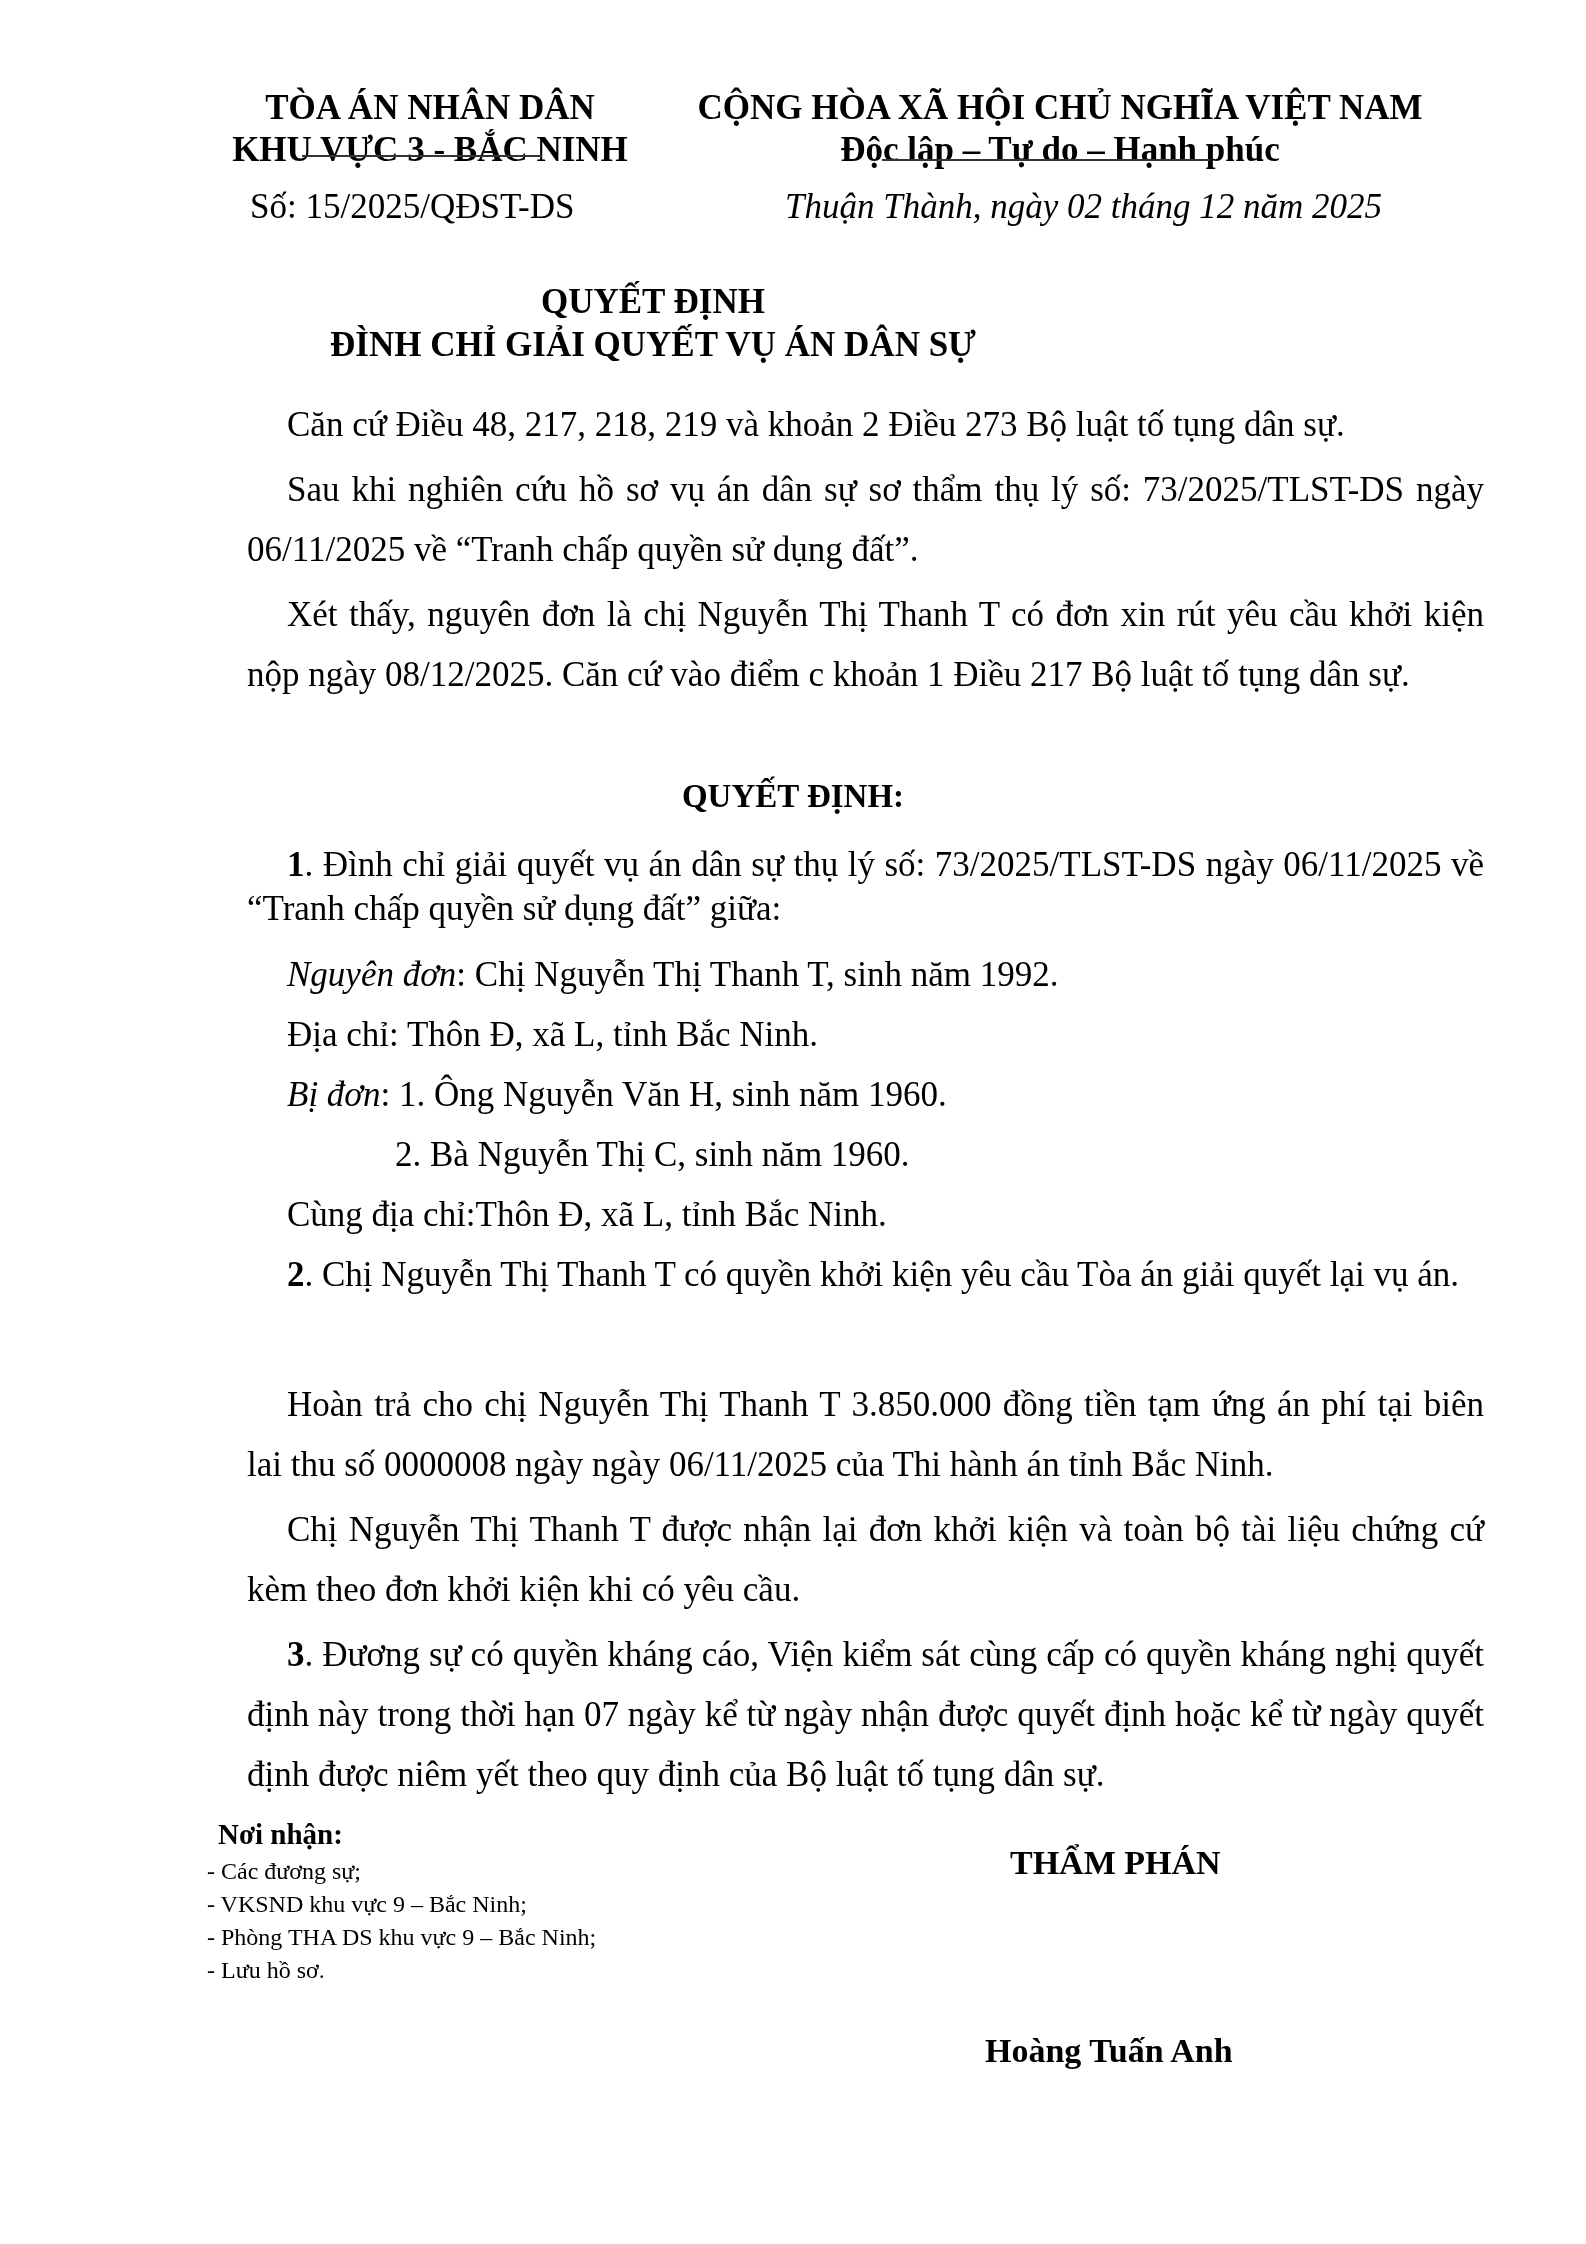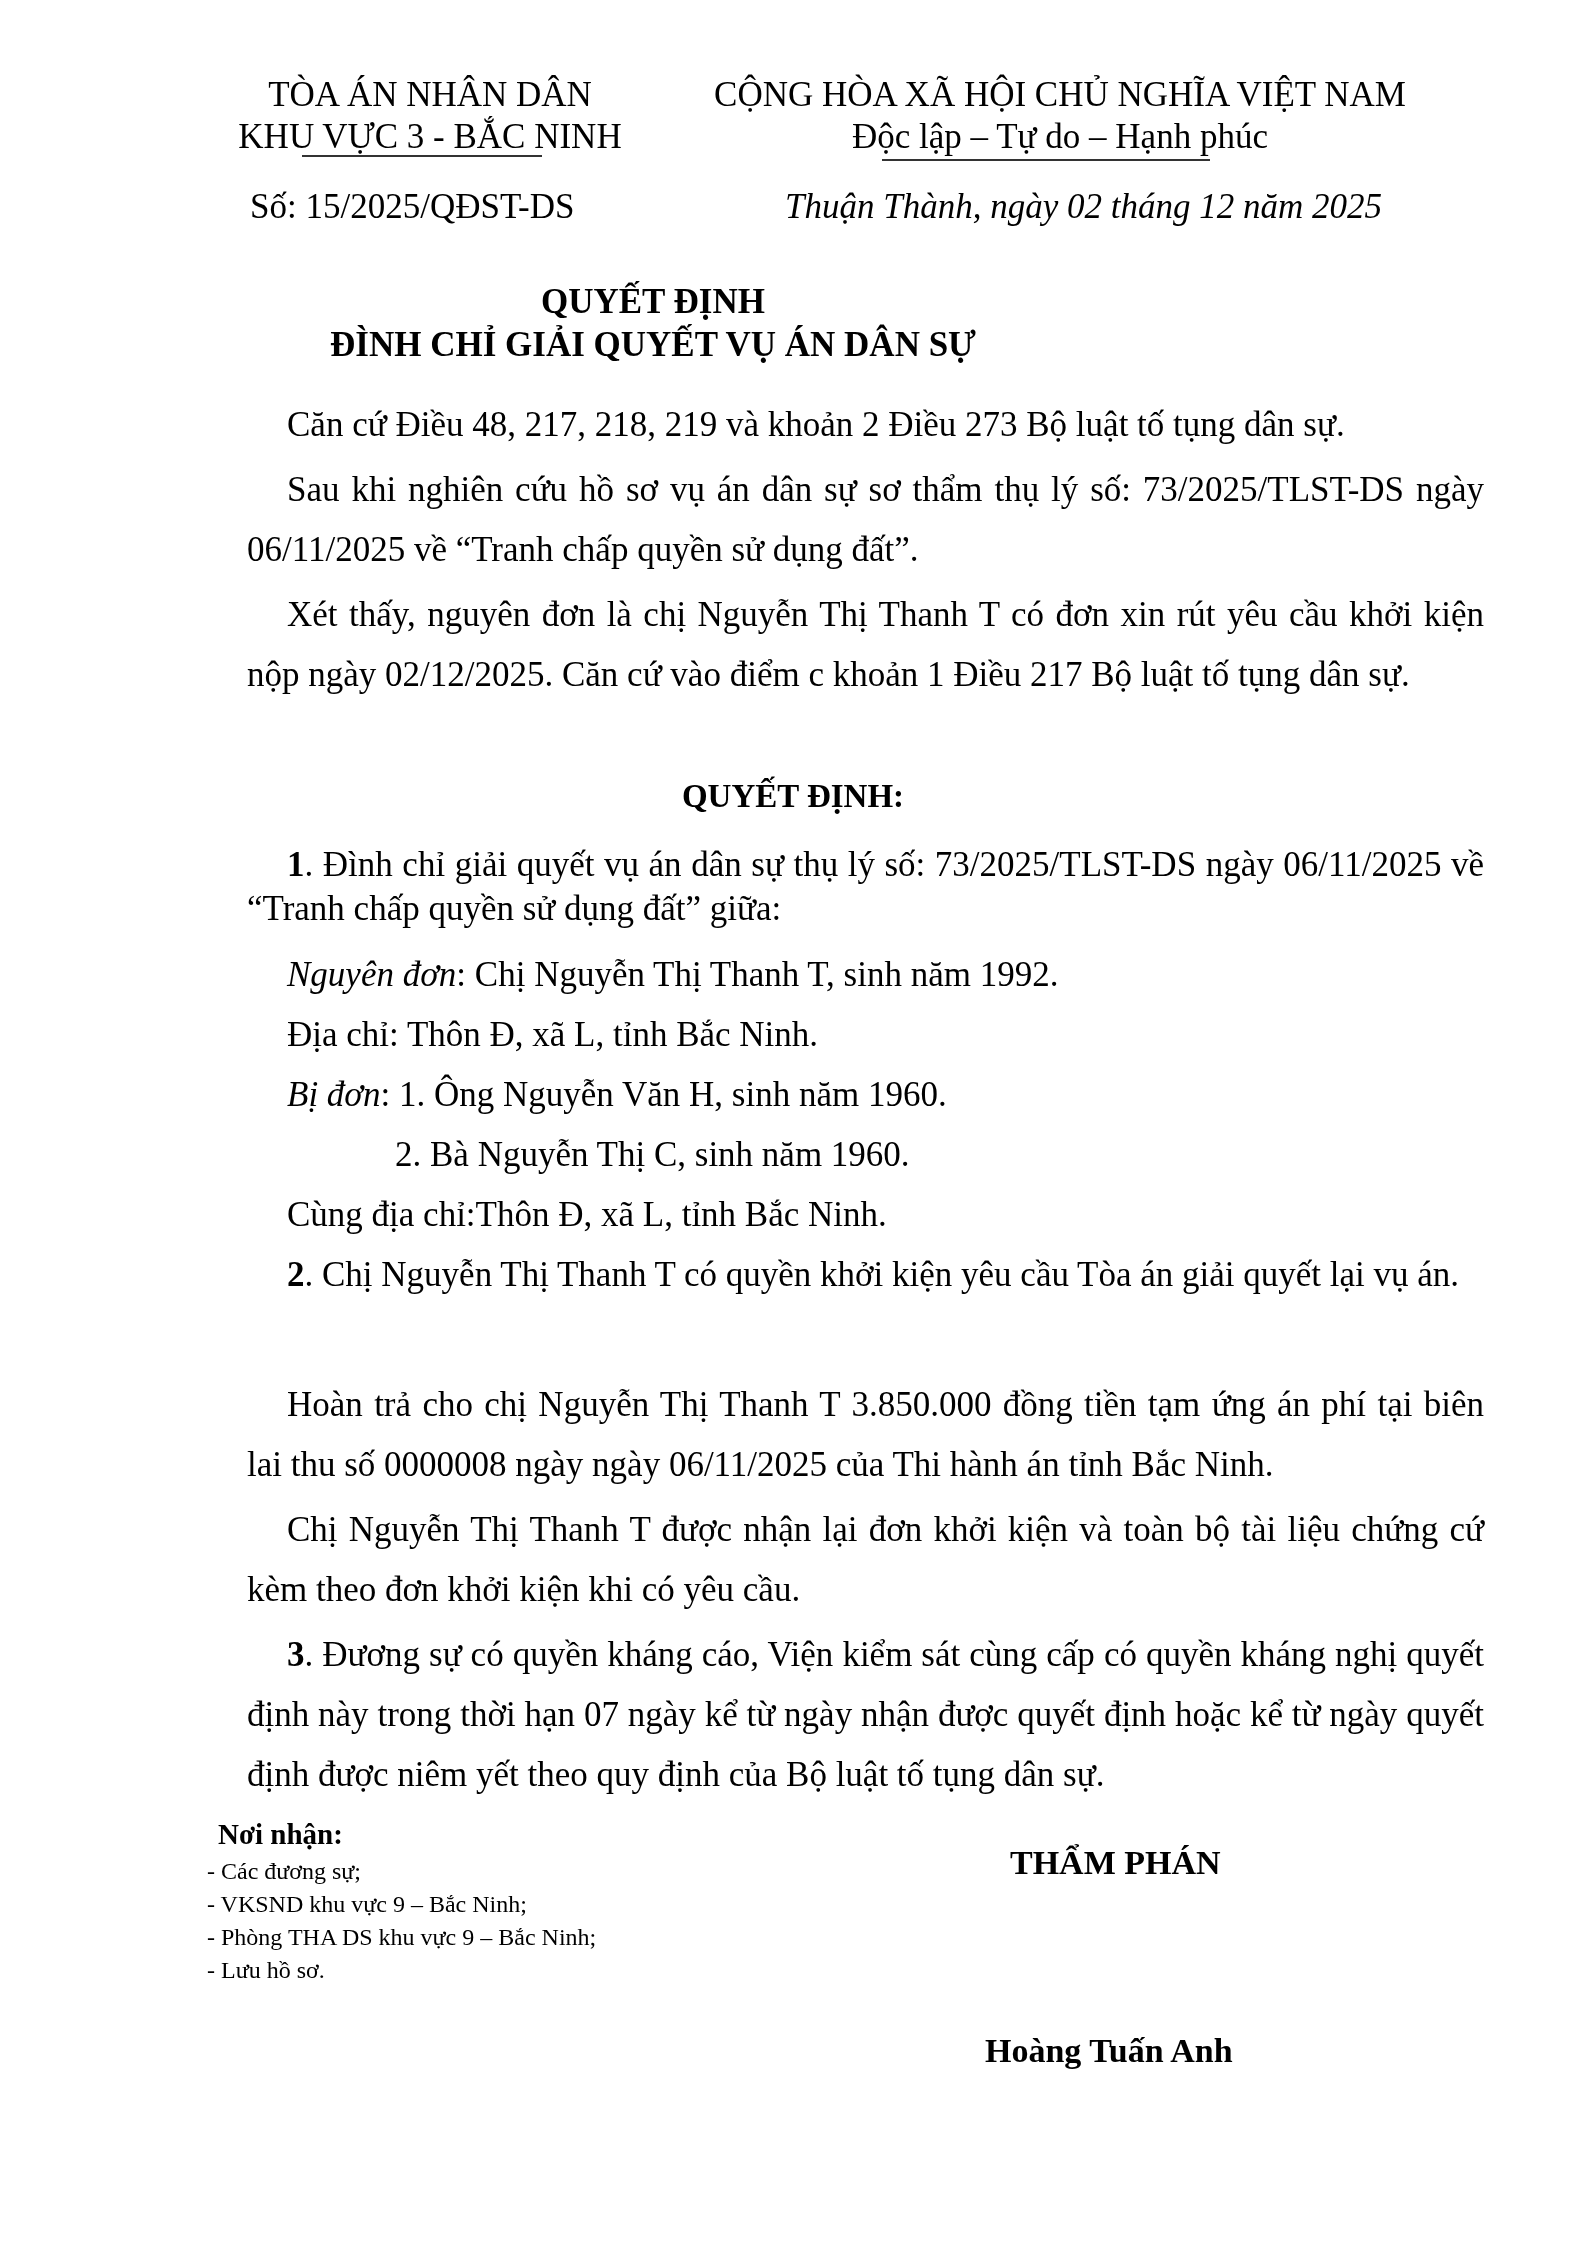--- a/index.html
+++ b/index.html
@@ -1,21 +1,21 @@
 <!DOCTYPE html>
 <html><head>
 <meta charset="utf-8">
 <style>
   html, body { margin: 0; padding: 0; background: #ffffff; }
   body { width: 1586px; height: 2244px; position: relative; overflow: hidden;
          font-family: "Liberation Serif", "DejaVu Serif", serif; color: #000; }
   .abs { position: absolute; }
   .bold { font-weight: bold; }
   .center { text-align: center; }
-  .hdr { font-size: 35px; line-height: 42px; font-weight: normal; }
+  .hdr { font-size: 35px; line-height: 42px; font-weight: bold; margin-top: 13px; }
   .hdr-left { left: 205px; width: 450px; top: 74px; }
   .hdr-right { left: 660px; width: 800px; top: 74px; }
   .uline { position: absolute; height: 2px; background: #333; }
   .sub { font-size: 35px; top: 187px; }
   .title { font-size: 35px; line-height: 43px; font-weight: bold; left: 0; width: 1306px; top: 280px; }
   .para { position: absolute; left: 247px; width: 1237px; font-size: 35px; line-height: 60px;
           text-align: justify; text-indent: 40px; }
   .line { position: absolute; left: 287px; font-size: 35px; line-height: 60px; white-space: nowrap; }
   .heading2 { position: absolute; left: 0; width: 1586px; text-align: center; font-size: 33px; font-weight: bold; top: 778px; }
   .recv-title { position: absolute; left: 218px; top: 1818px; font-size: 29px; font-weight: bold; }
@@ -42,21 +42,21 @@
 <div class="abs sub" style="left:250px;">Số: 15/2025/QĐST-DS</div>
 <div class="abs sub it" style="left:785px;font-style:italic;">Thuận Thành, ngày 02 tháng 12 năm 2025</div>
 
 <div class="abs title center">
   <div>QUYẾT ĐỊNH</div>
   <div>ĐÌNH CHỈ GIẢI QUYẾT VỤ ÁN DÂN SỰ</div>
 </div>
 
 <div class="para" style="top:395px;">Căn cứ Điều 48, 217, 218, 219 và khoản 2 Điều 273 Bộ luật tố tụng dân sự.</div>
 <div class="para" style="top:460px;">Sau khi nghiên cứu hồ sơ vụ án dân sự sơ thẩm thụ lý số: 73/2025/TLST-DS ngày 06/11/2025 về “Tranh chấp quyền sử dụng đất”.</div>
-<div class="para" style="top:585px;">Xét thấy, nguyên đơn là chị Nguyễn Thị Thanh T có đơn xin rút yêu cầu khởi kiện nộp ngày 02/12/2025. Căn cứ vào điểm c khoản 1 Điều 217 Bộ luật tố tụng dân sự.</div>
+<div class="para" style="top:585px;">Xét thấy, nguyên đơn là chị Nguyễn Thị Thanh T có đơn xin rút yêu cầu khởi kiện nộp ngày 08/12/2025. Căn cứ vào điểm c khoản 1 Điều 217 Bộ luật tố tụng dân sự.</div>
 
 <div class="heading2">QUYẾT ĐỊNH:</div>
 
 <div class="para" style="top:843px; line-height:44px;"><span class="bold">1</span><span>. Đình chỉ giải quyết vụ án dân sự thụ lý số: 73/2025/TLST-DS ngày 06/11/2025 về “Tranh chấp quyền sử dụng đất” giữa:</span></div>
 
 <div class="line" style="top:945px;"><span class="it">Nguyên đơn</span><span>: Chị Nguyễn Thị Thanh T, sinh năm 1992.</span></div>
 <div class="line" style="top:1005px;">Địa chỉ: Thôn Đ, xã L, tỉnh Bắc Ninh.</div>
 <div class="line" style="top:1065px;"><span class="it">Bị đơn</span><span>: 1. Ông Nguyễn Văn H, sinh năm 1960.</span></div>
 <div class="line" style="top:1125px; left:395px;">2. Bà Nguyễn Thị C, sinh năm 1960.</div>
 <div class="line" style="top:1185px;">Cùng địa chỉ:Thôn Đ, xã L, tỉnh Bắc Ninh.</div>

